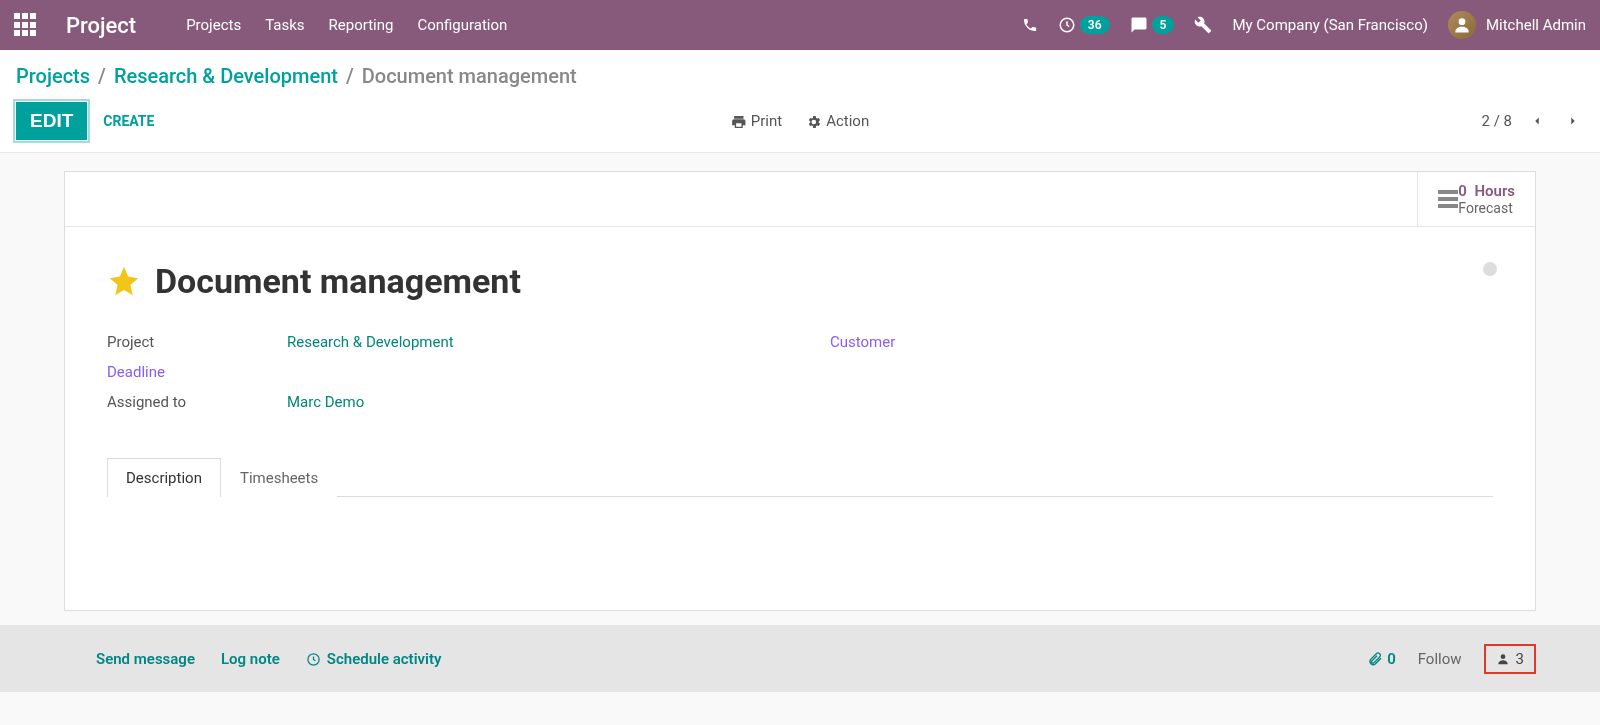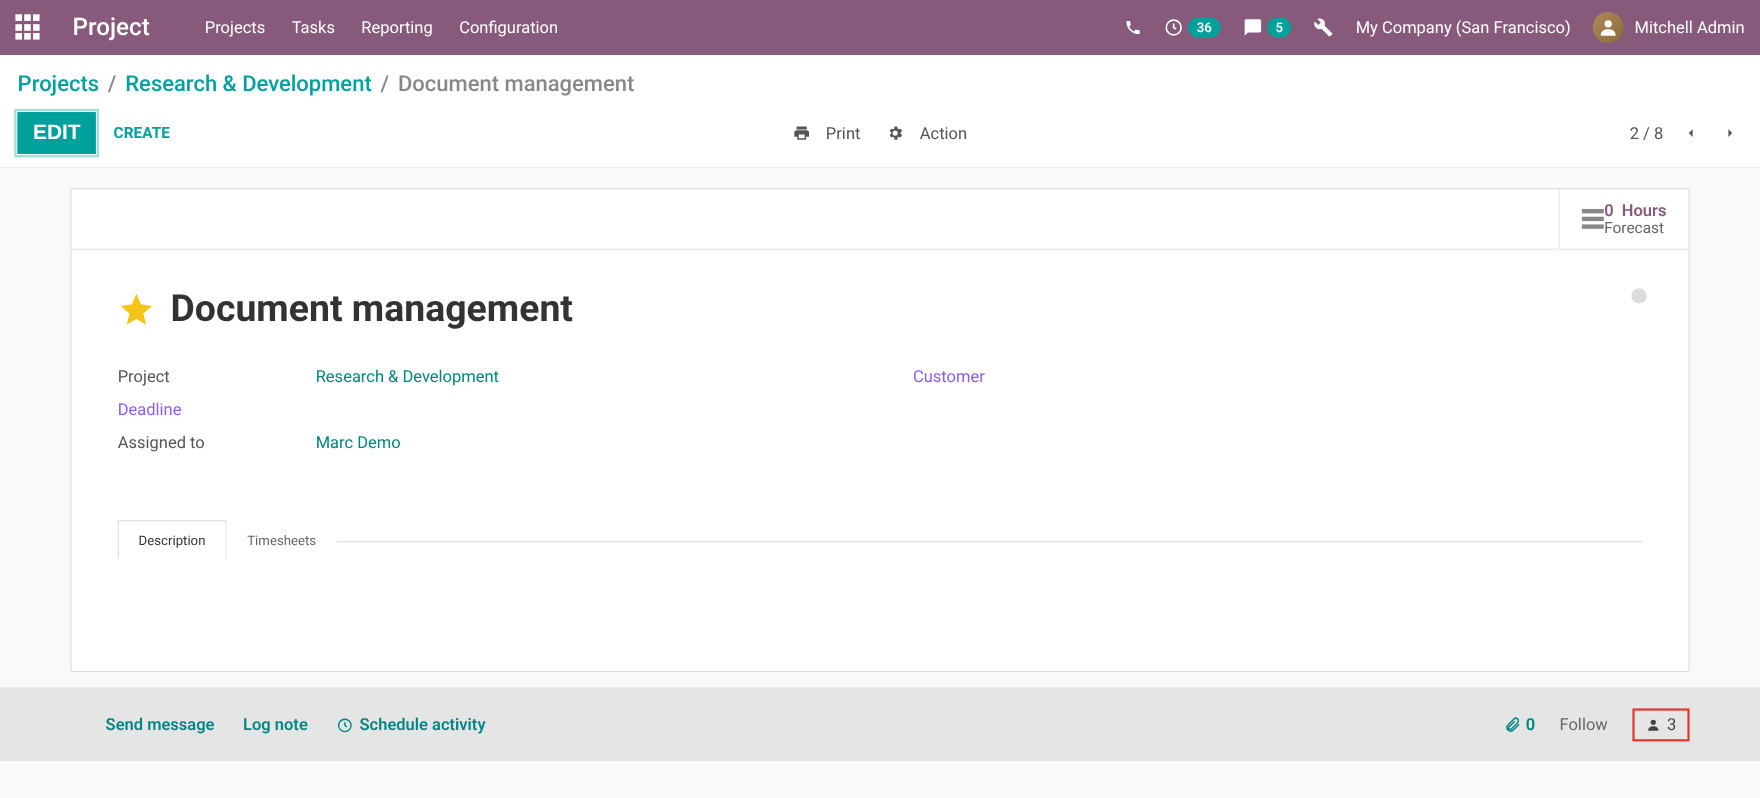--- a/index.html
+++ b/index.html
@@ -21,21 +21,21 @@
   
   
   .controlbar { background: #fff; border-bottom: 1px solid #e6e6e6; padding: 14px 16px 12px; }
   .breadcrumb { font-size: 20px; font-weight: 500; margin-bottom: 14px; display: flex; align-items: center; flex-wrap: wrap; gap: 8px; }
   .bc-link { color: #00a09d; cursor: pointer; }
   .bc-sep { color: #888; }
   .bc-current { color: #888; }
   .btn-primary { background: #00a09d; color: #fff; border: 2px solid #00a09d; padding: 6px 12px; font-weight: 700; font-size: 19px; cursor: pointer; outline: 2px solid #9fdedd; outline-offset: 1px; }
   .btn-link-teal { color: #00a09d; font-weight: 700; font-size: 14px; margin-left: 16px; cursor: pointer; }
   .center-actions { margin: 0 auto; display: flex; gap: 24px; position: absolute; left: 50%; transform: translateX(-50%); }
-  .action-item { display: flex; align-items: center; gap: 14px; color: #555; cursor: pointer; font-size: 15px; }
+  .action-item { display: flex; align-items: flex-end; gap: 4px; color: #555; cursor: pointer; font-size: 15px; }
   .pager { margin-left: auto; display: flex; align-items: center; gap: 14px; color: #555; font-size: 15px; }
   .pager-arrow { cursor: pointer; padding: 4px; }
   .control-row-wrap { position: relative; display: flex; align-items: center; }
   
   
   .sheet-wrap { padding: 18px 64px 0; }
   .sheet { background: #fff; border: 1px solid #dcdcdc; min-height: 440px; position: relative; }
   .stat-buttons { display: flex; justify-content: flex-end; border-bottom: 1px solid #e6e6e6; }
   .stat-btn { border-left: 1px solid #e6e6e6; padding: 10px 20px; display: flex; align-items: center; cursor: pointer; }
   .stat-icon-bars { display: flex; flex-direction: column; gap: 3px; }
@@ -50,21 +50,21 @@
   .kanban-dot { width: 14px; height: 14px; border-radius: 50%; background: #ddd; position: absolute; right: 38px; top: 90px; }
   
   .fields-grid { display: flex; gap: 60px; }
   .fields-col { flex: 1; }
   .field-row { display: flex; margin-bottom: 12px; font-size: 15px; }
   .field-label { width: 180px; color: #555; }
   .field-label.muted { color: #8b5cf6; }
   .field-val .link { color: #00877c; cursor: pointer; }
   
   .tabs { margin-top: 34px; border-bottom: 1px solid #dcdcdc; display: flex; }
-  .tab { padding: 10px 18px; border: 1px solid transparent; border-bottom: none; color: #666; cursor: pointer; font-size: 12px; position: relative; top: 16px; background: #fff; }
+  .tab { padding: 10px 18px; border: 1px solid transparent; border-bottom: none; color: #666; cursor: pointer; font-size: 15px; position: relative; top: 1px; background: #fff; }
   .tab.active { border-color: #dcdcdc; color: #333; border-top: 1px solid #dcdcdc; }
   
   
   .chatter { background: #e5e5e5; border-top: 1px solid #e6e6e6; padding: 18px 64px; display: flex; align-items: center; margin-top: 14px; }
   .chatter-left { display: flex; gap: 26px; align-items: center; margin-left: 32px; }
   .chatter-link { color: #008784; font-weight: 600; cursor: pointer; font-size: 15px; display: flex; align-items: center; gap: 6px; }
   .chatter-right { margin-left: auto; display: flex; align-items: center; gap: 22px; font-size: 15px; }
   .attach { display: flex; align-items: center; gap: 4px; color: #008784; cursor: pointer; font-weight: 600; }
   .follow { color: #666; cursor: pointer; }
   .followers-box { border: 2px solid #e4372b; padding: 4px 10px; display: flex; align-items: center; gap: 6px; cursor: pointer; color: #444; }

